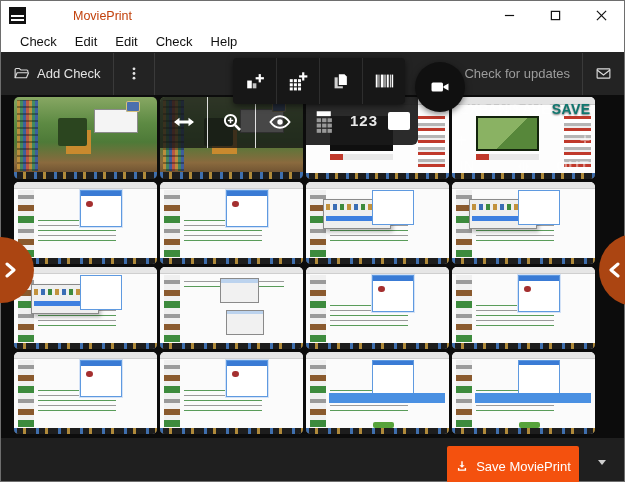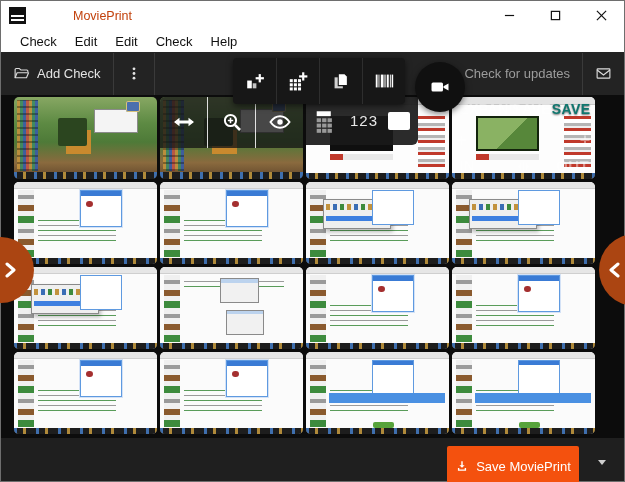--- a/index.html
+++ b/index.html
@@ -104,21 +104,21 @@
   
   .ov-tools{position:absolute;left:0;top:0;width:100%;height:62%;display:flex;z-index:5;
     background:rgba(22,22,22,.78);}
   .ov-zone{flex:1;display:flex;align-items:center;justify-content:center;cursor:pointer;}
   .ov-zone+.ov-zone{border-left:1px solid rgba(255,255,255,.85);}
   .ov-zone svg{width:24px;height:24px;}
   .ov-count{position:absolute;left:0;top:0;width:78%;height:58%;z-index:5;
     background:rgba(25,25,25,.92);border-radius:0 0 6px 0;display:flex;align-items:center;
     gap:10px;padding:0 8px;box-sizing:border-box;}
   .ov-count svg{width:26px;height:26px;flex:0 0 auto;}
-  .count-num{font-size:15px;color:#e8e8e8;letter-spacing:1px;}
+  .count-num{font-size:15px;color:#e8e8e8;letter-spacing:1px;font-weight:bold;}
   .count-swatch{width:26px;height:18px;background:#fff;border-radius:2px;margin-left:auto;}
   .ov-inout{position:absolute;inset:0;z-index:5;font-weight:bold;}
   .ov-inout span{position:absolute;color:rgba(255,255,255,.42);font-size:14px;letter-spacing:.5px;}
   .ov-inout .gl-expand{left:5%;top:5%;}
   .ov-inout .gl-wide{left:42%;top:5%;}
   .ov-inout .gl-save{right:3%;top:5%;color:#0f766e;text-shadow:0 1px 2px rgba(0,0,0,.6);}
   .ov-inout .gl-plus-l{left:3%;top:40%;font-size:18px;}
   .ov-inout .gl-plus-r{right:3%;top:40%;font-size:18px;}
   .ov-inout .gl-in{left:5%;bottom:6%;font-size:15px;}
   .ov-inout .gl-out{right:4%;bottom:6%;font-size:15px;}

